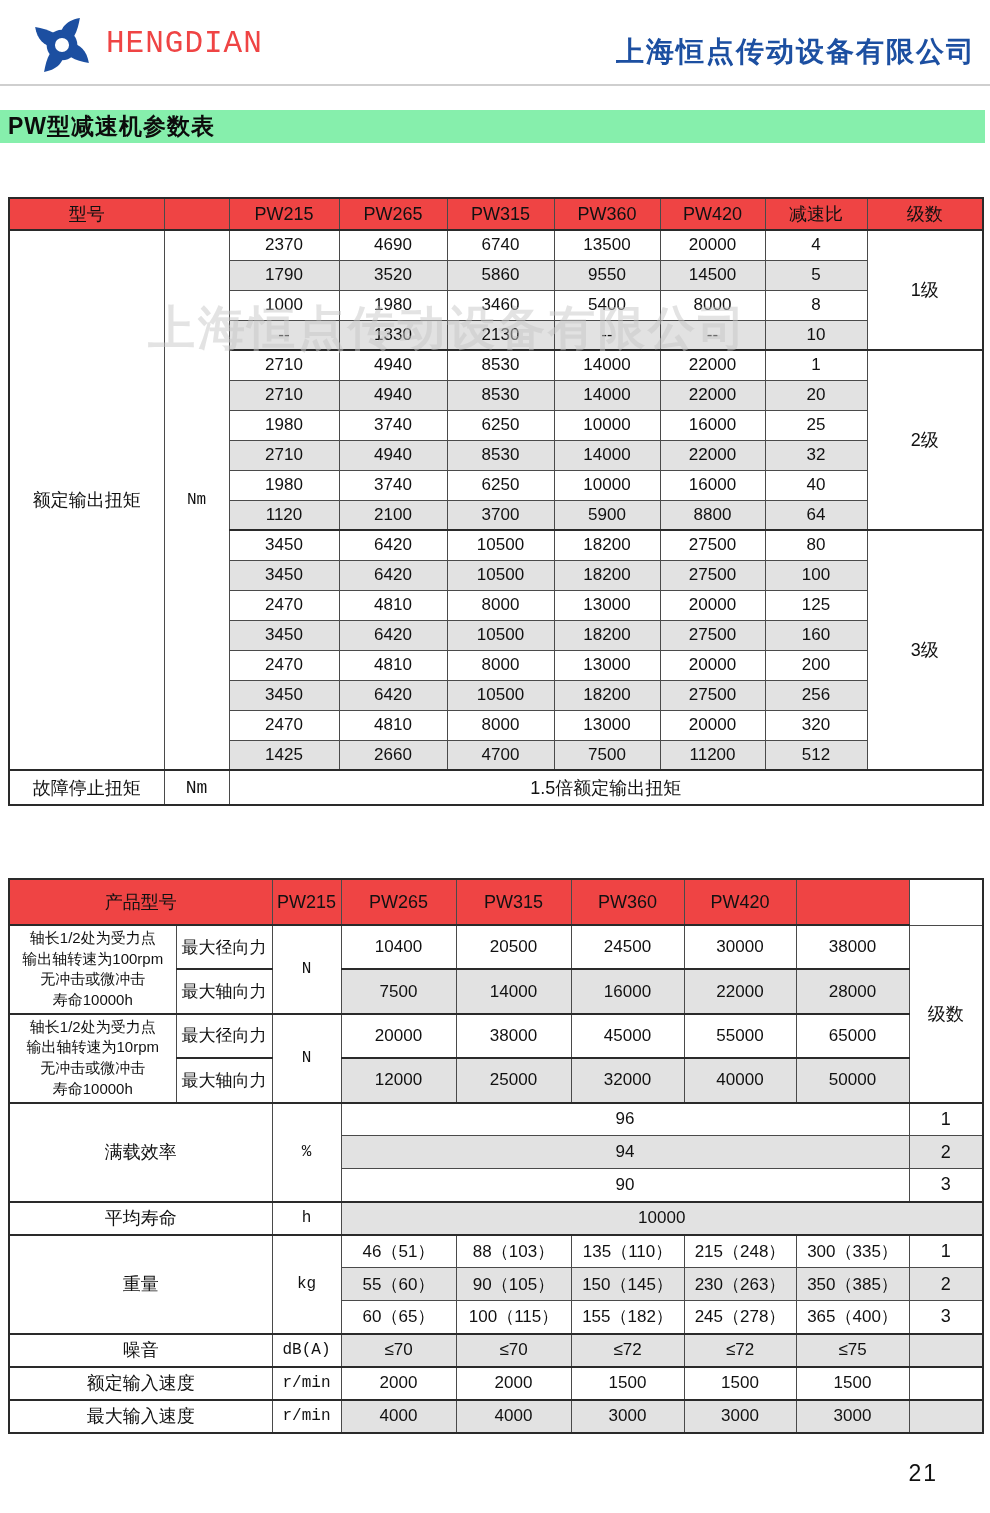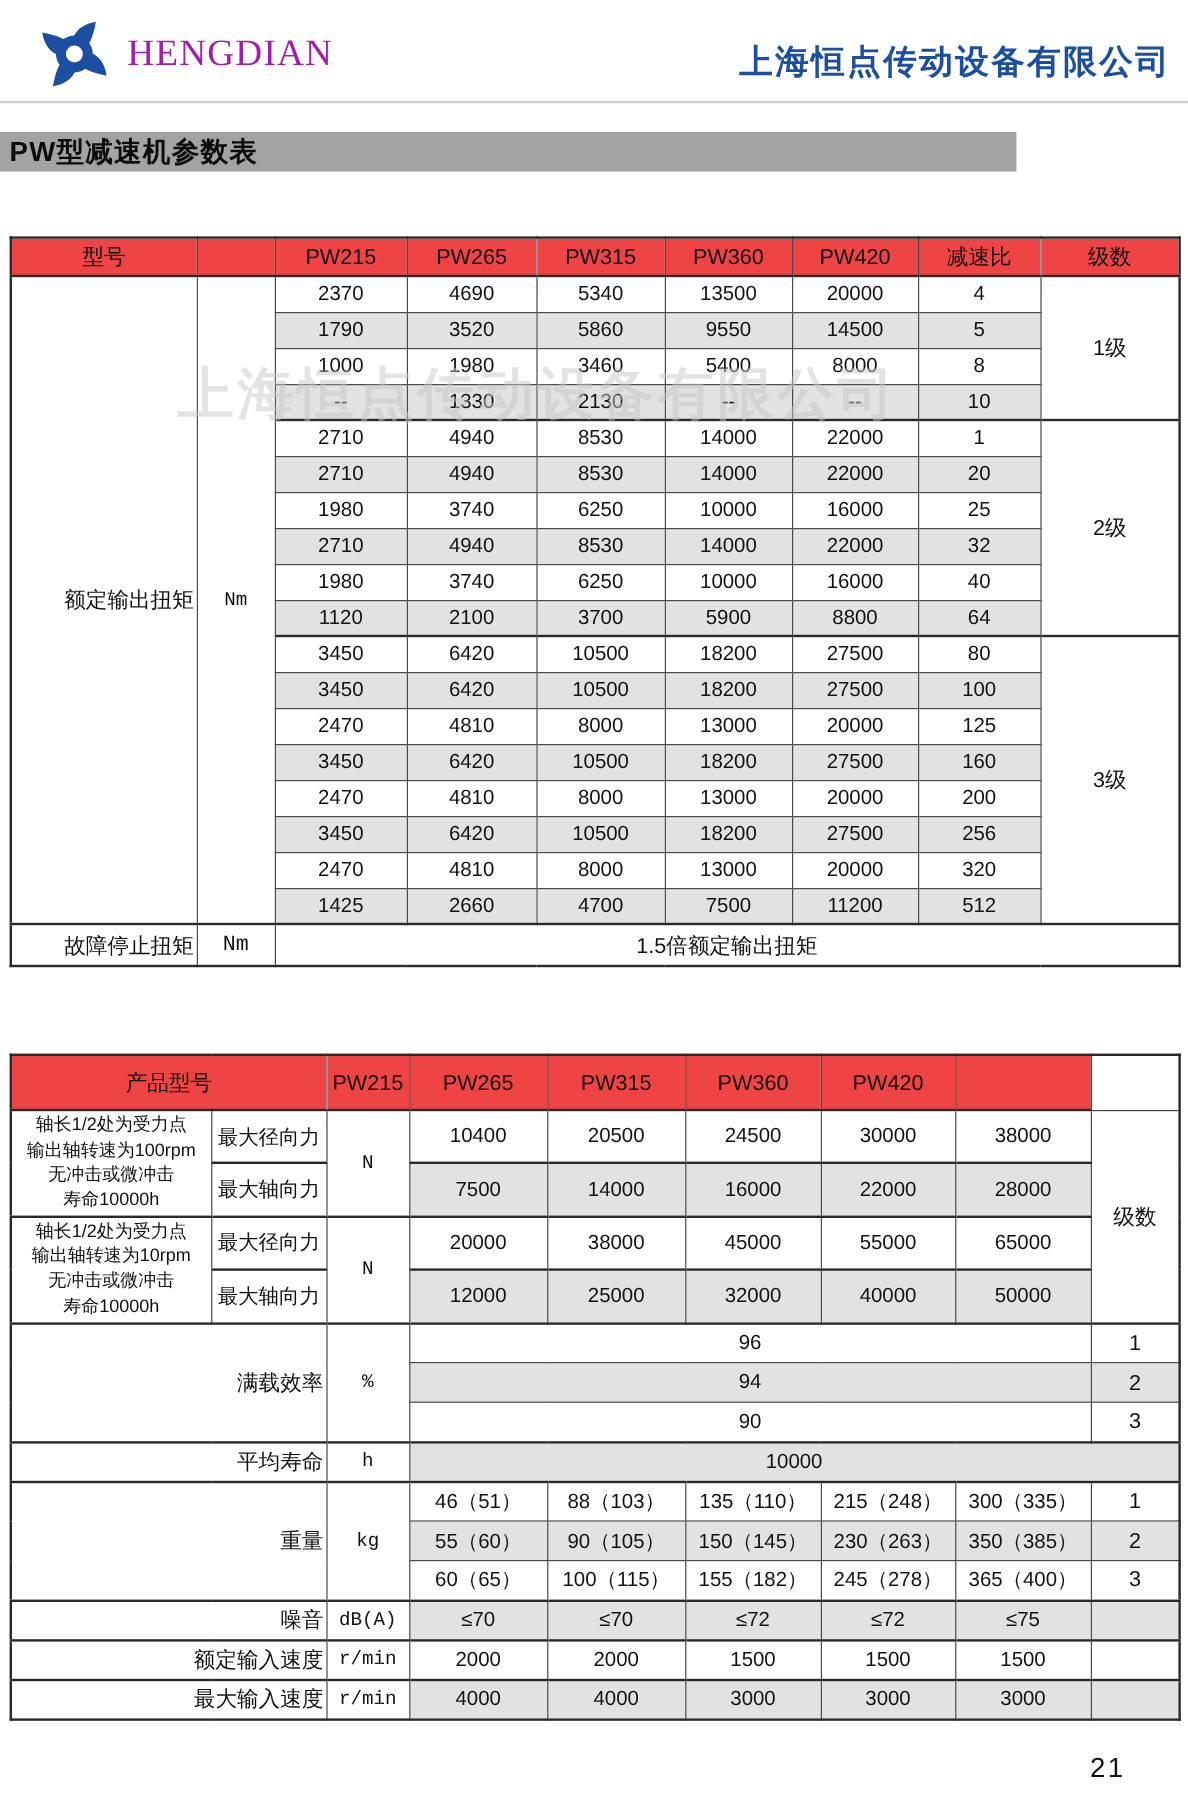--- a/index.html
+++ b/index.html
@@ -2,34 +2,34 @@
 <html><head>
 <meta charset="utf-8">
 <style>
   html,body{margin:0;padding:0;background:#ffffff;}
   body{width:990px;min-height:1513px;font-family:"Liberation Sans",sans-serif;color:#111;position:relative;}
   .page{width:990px;position:relative;}
 
   
   .hdr{height:84px;position:relative;border-bottom:2px solid #cfcfcf;}
   .logo{position:absolute;left:30px;top:13px;width:64px;height:64px;}
-  .brand{position:absolute;left:106px;top:26px;font-size:31px;letter-spacing:1px;color:#a21caf;font-family:Liberation Serif, serif;text-align:center;}
+  .brand{position:absolute;left:106px;top:26px;font-size:31px;letter-spacing:1px;color:#ef4444;font-family:Liberation Mono, monospace;text-align:center;}
   .company{position:absolute;right:14px;top:33px;font-size:28px;font-weight:bold;color:#1c4fa1;font-family:"Liberation Serif",serif;letter-spacing:2px;}
 
   
-  .titlebar{margin:24px 5px 0 0;width:847px;height:33px;background:#a3a3a3;display:flex;align-items:center;}
+  .titlebar{margin:24px 5px 0 0;width:985px;height:33px;background:#86efac;display:flex;align-items:center;}
   .titlebar span{font-size:23px;font-weight:bold;color:#0c0c0c;padding-left:8px;letter-spacing:1px;}
 
   
   table{border-collapse:collapse;table-layout:fixed;margin-left:8px;width:974px;
         font-size:17px;text-align:center;border:2px solid #2a2a2a;}
   td,th{border:1px solid #4a4a4a;padding:0 2px;font-weight:normal;overflow:hidden;}
   th{background:#ef4444;font-size:18px;}
   .g{background:#e2e2e2;}
-  .lab{font-size:18px;text-align:right;}
+  .lab{font-size:18px;}
   .unit{font-size:16px;font-family:"Liberation Mono",monospace;margin-top:16px;}
   .stage{font-size:18px;}
   tr.sect td{border-top:2px solid #2a2a2a;}
   thead tr th{border-bottom:2px solid #2a2a2a;height:30px;}
 
   
   .t1wrap{position:relative;margin-top:54px;}
   #t1 tbody tr{height:30px;}
   #t1 tr.footer td{height:33px;border-top:2px solid #2a2a2a;font-size:18px;}
   .watermark{position:absolute;left:148px;top:100px;font-size:47px;font-weight:bold;
@@ -93,21 +93,21 @@
             <th>减速比</th>
             <th>级数</th>
           </tr>
         </thead>
         <tbody>
           <tr>
             <td class="lab" rowspan="18">额定输出扭矩</td>
             <td class="unit" rowspan="18">Nm</td>
             <td>2370</td>
             <td>4690</td>
-            <td>5340</td>
+            <td>6740</td>
             <td>13500</td>
             <td>20000</td>
             <td>4</td>
             <td class="stage" rowspan="4">1级</td>
           </tr>
           <tr>
             <td class="g">1790</td>
             <td class="g">3520</td>
             <td class="g">5860</td>
             <td class="g">9550</td>

